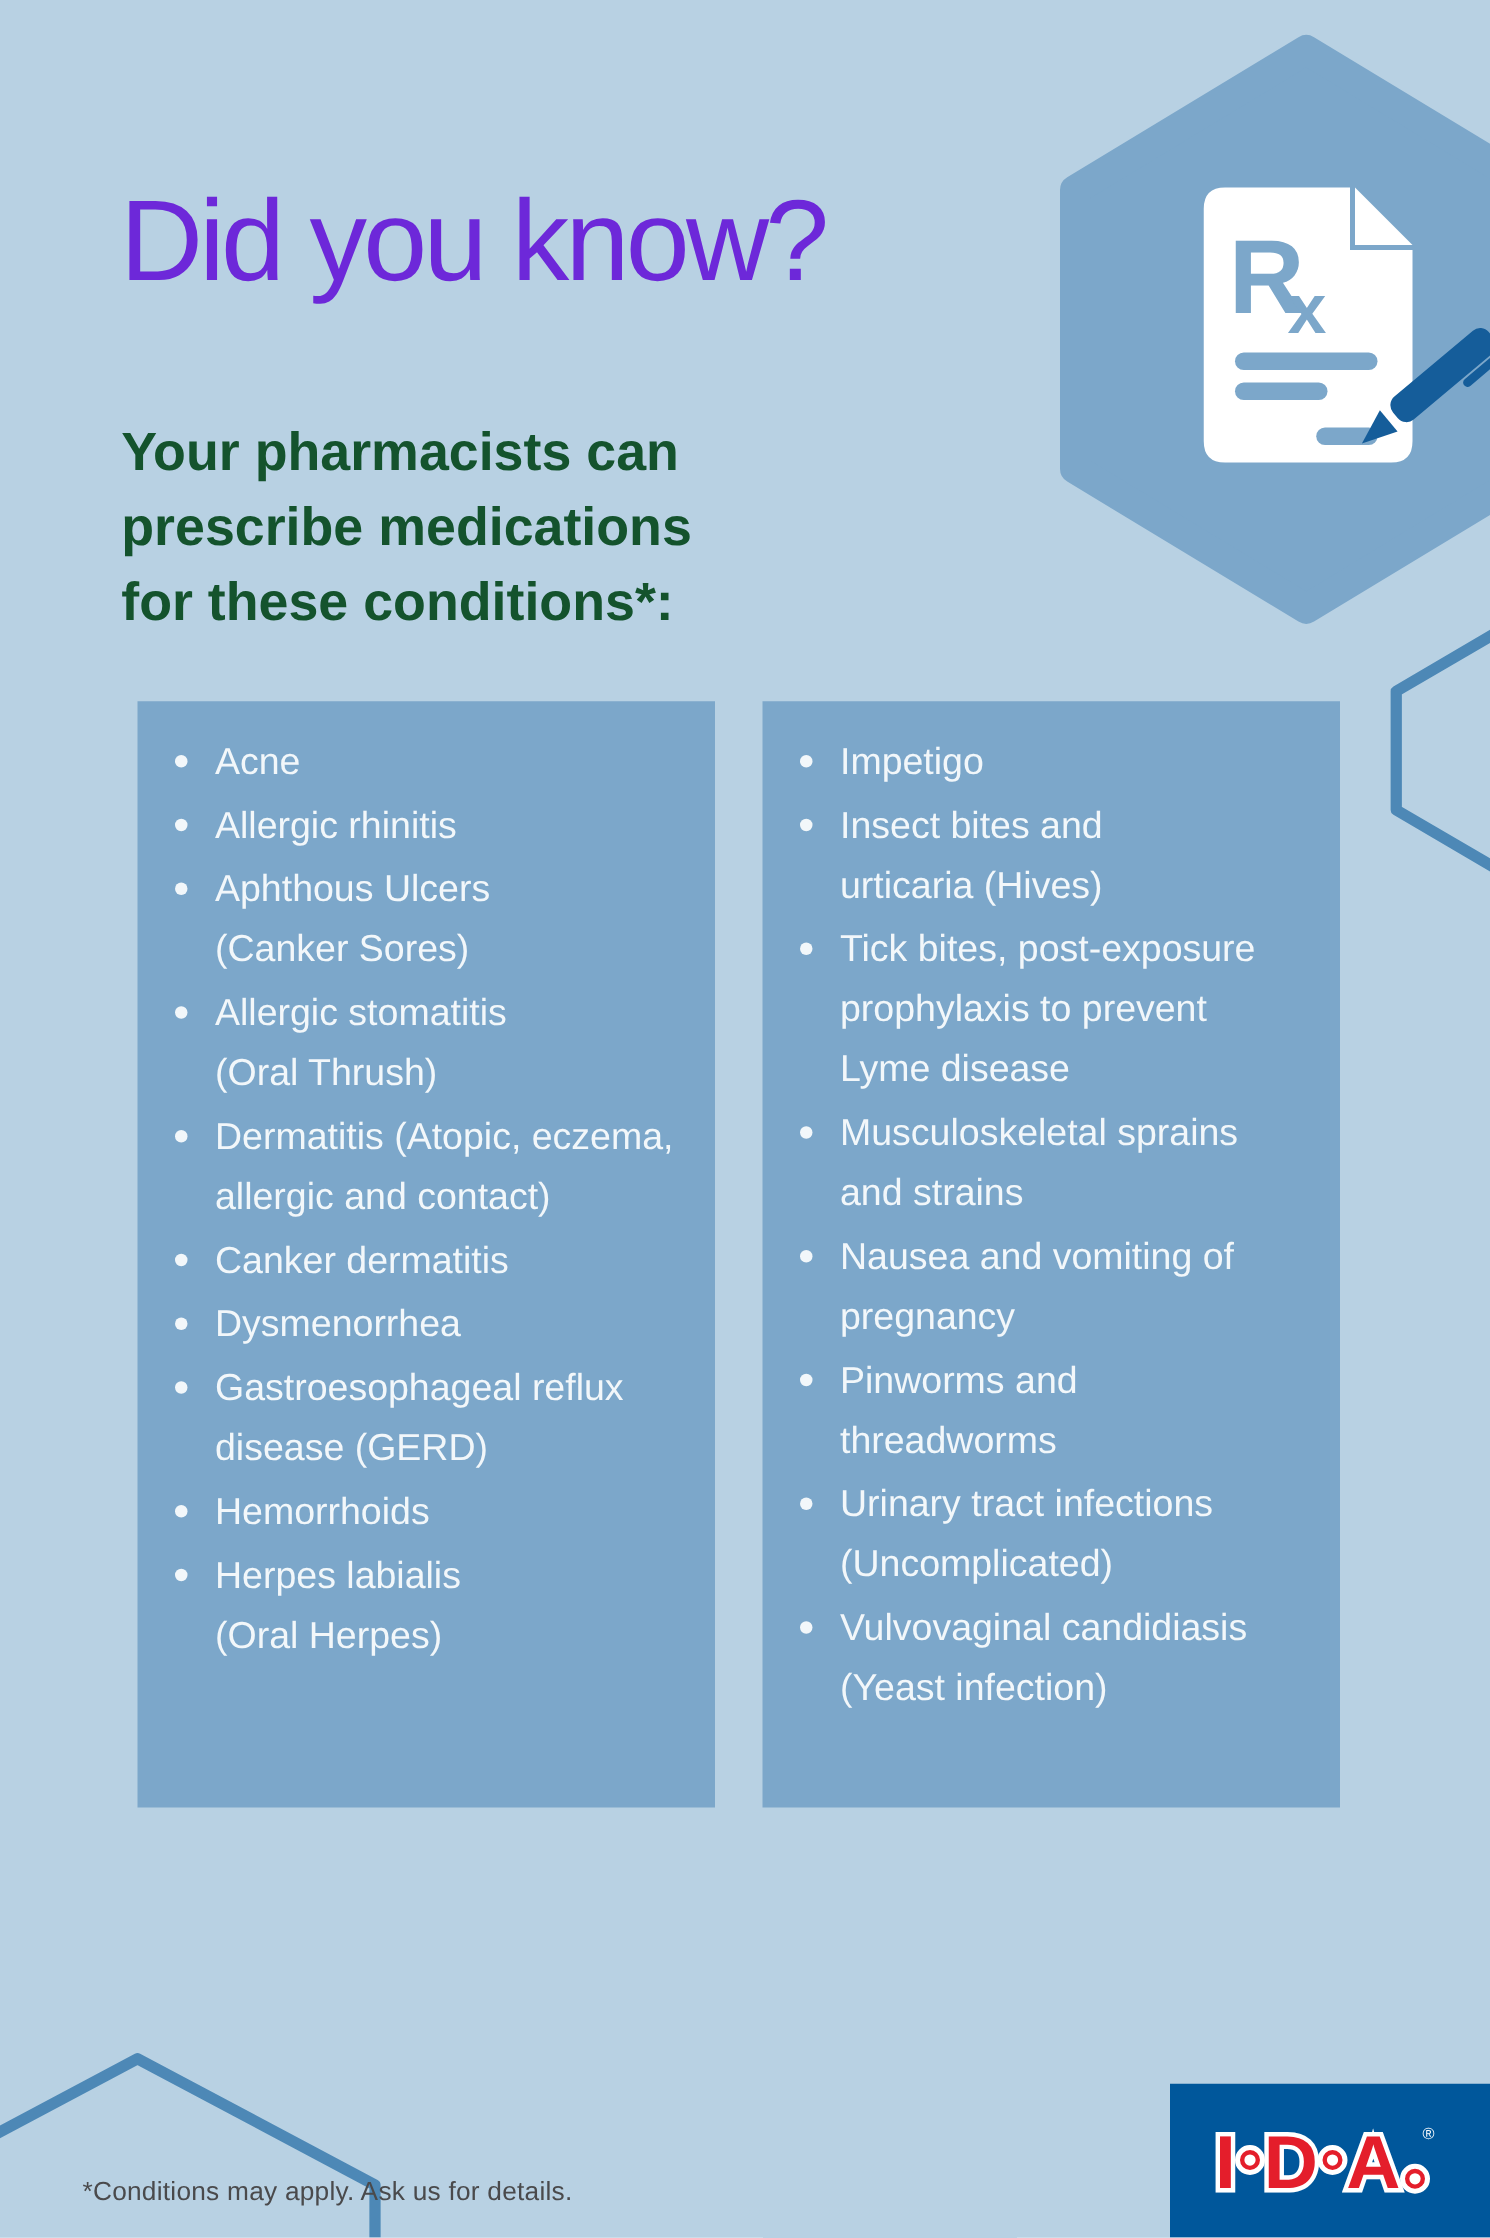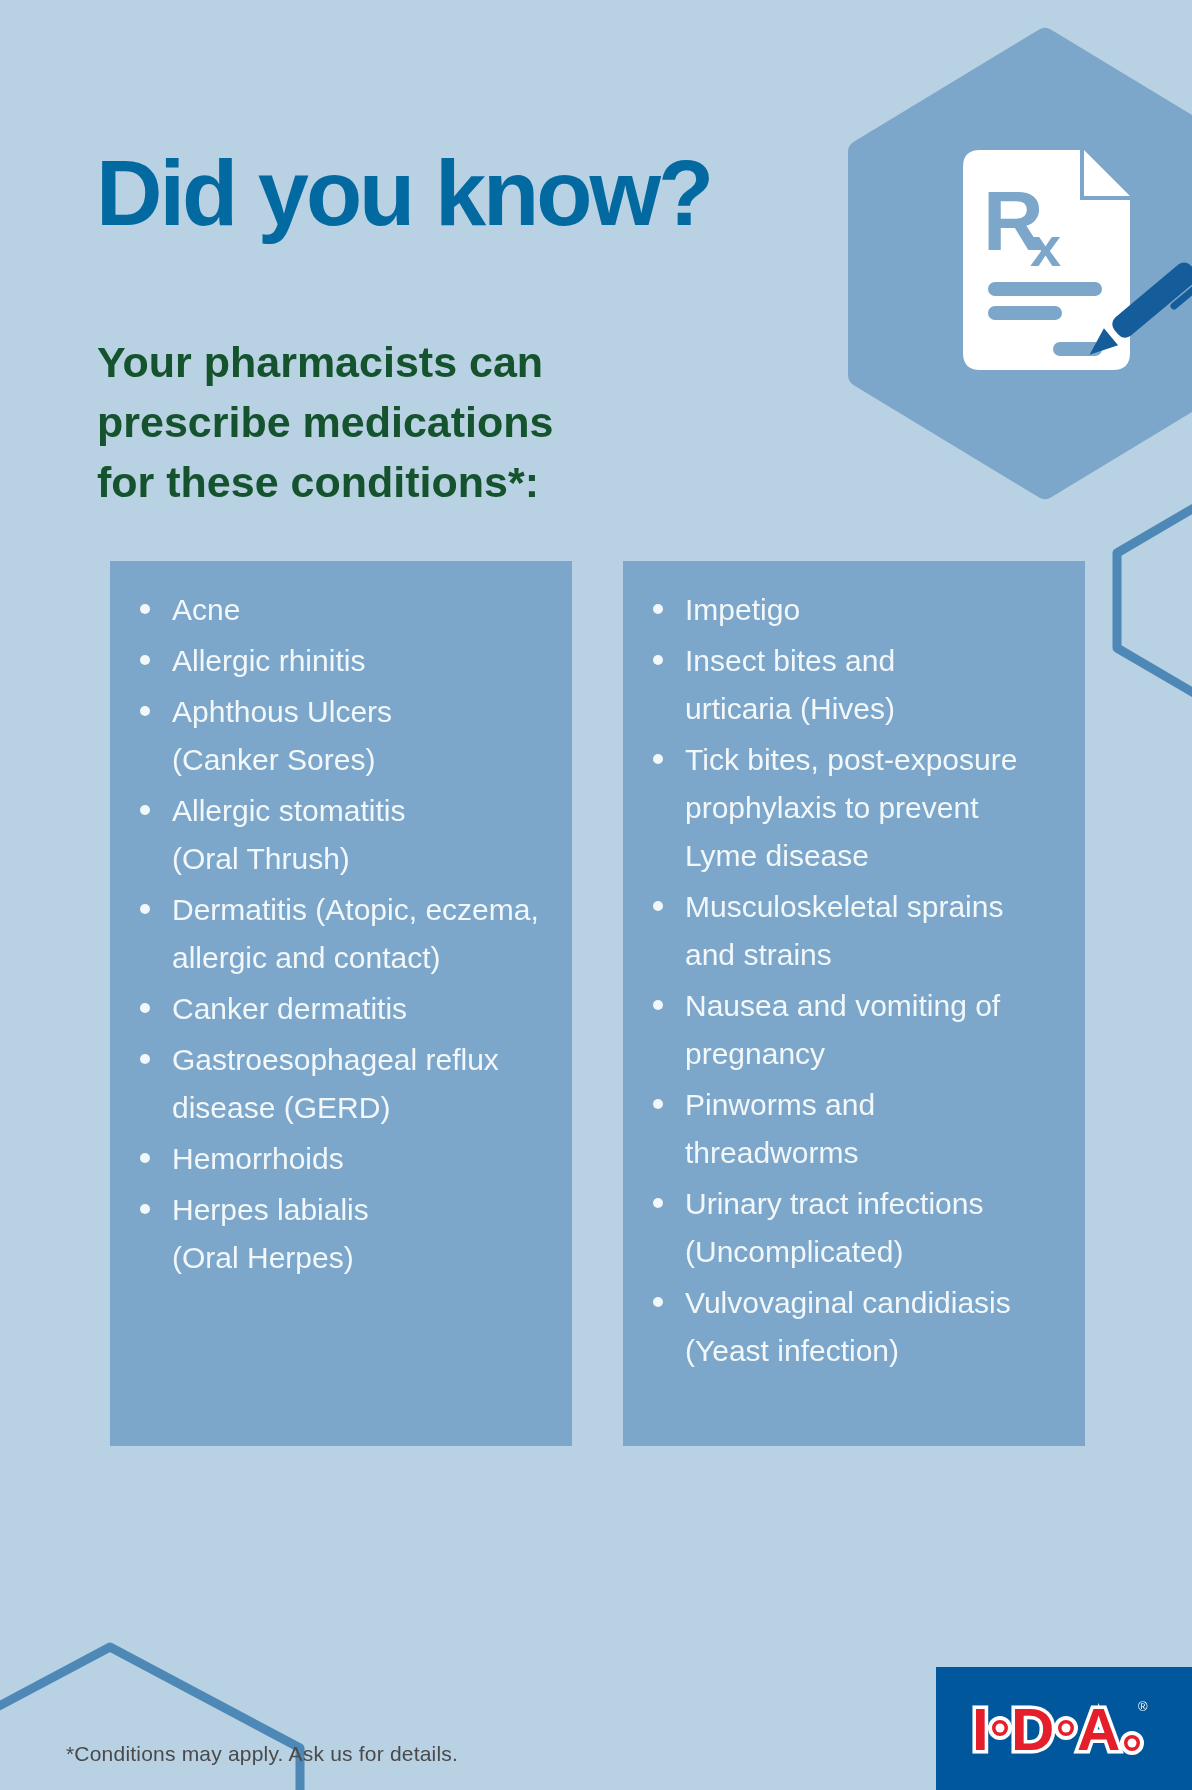--- a/index.html
+++ b/index.html
@@ -6,36 +6,36 @@
   body{font-family:"Liberation Sans", sans-serif;}
   .poster{
     position:relative;
     width:1192px;height:1790px;
     background:#b8d1e3;
     overflow:hidden;
   }
   .abs{position:absolute;}
   .title{
     left:96px;top:147px;
-    font-size:92px;font-weight:bold;letter-spacing:-3px;
-    color:#0369a1;line-height:1;
+    font-size:92px;font-weight:normal;letter-spacing:-3px;
+    color:#6d28d9;line-height:1;
     white-space:nowrap;
   }
   .subtitle{
     left:97px;top:332px;
     font-size:43px;font-weight:bold;
     color:#14532d;line-height:60px;
     white-space:pre-line;
   }
   .panel{
     top:561px;width:462px;height:885px;
     background:#7ca7ca;
   }
   .panel.left{left:110px;}
-  .panel.right{left:623px;}
+  .panel.right{left:610px;}
   .panel ul{
     list-style:none;margin:0;
     padding:25px 14px 0 28px;
   }
   .panel li{
     position:relative;
     padding-left:34px;
     margin-bottom:3px;
     color:#f2f7fa;
     font-size:30px;line-height:48px;
@@ -117,20 +117,21 @@
     <ul>
         <li>Acne</li>
         <li>Allergic rhinitis</li>
         <li>Aphthous Ulcers
 (Canker Sores)</li>
         <li>Allergic stomatitis
 (Oral Thrush)</li>
         <li>Dermatitis (Atopic, eczema,
 allergic and contact)</li>
         <li>Canker dermatitis</li>
+        <li>Dysmenorrhea</li>
         <li>Gastroesophageal reflux
 disease (GERD)</li>
         <li>Hemorrhoids</li>
         <li>Herpes labialis
 (Oral Herpes)</li>
       </ul>
   </div>
 
   <div class="abs panel right">
     <ul>

